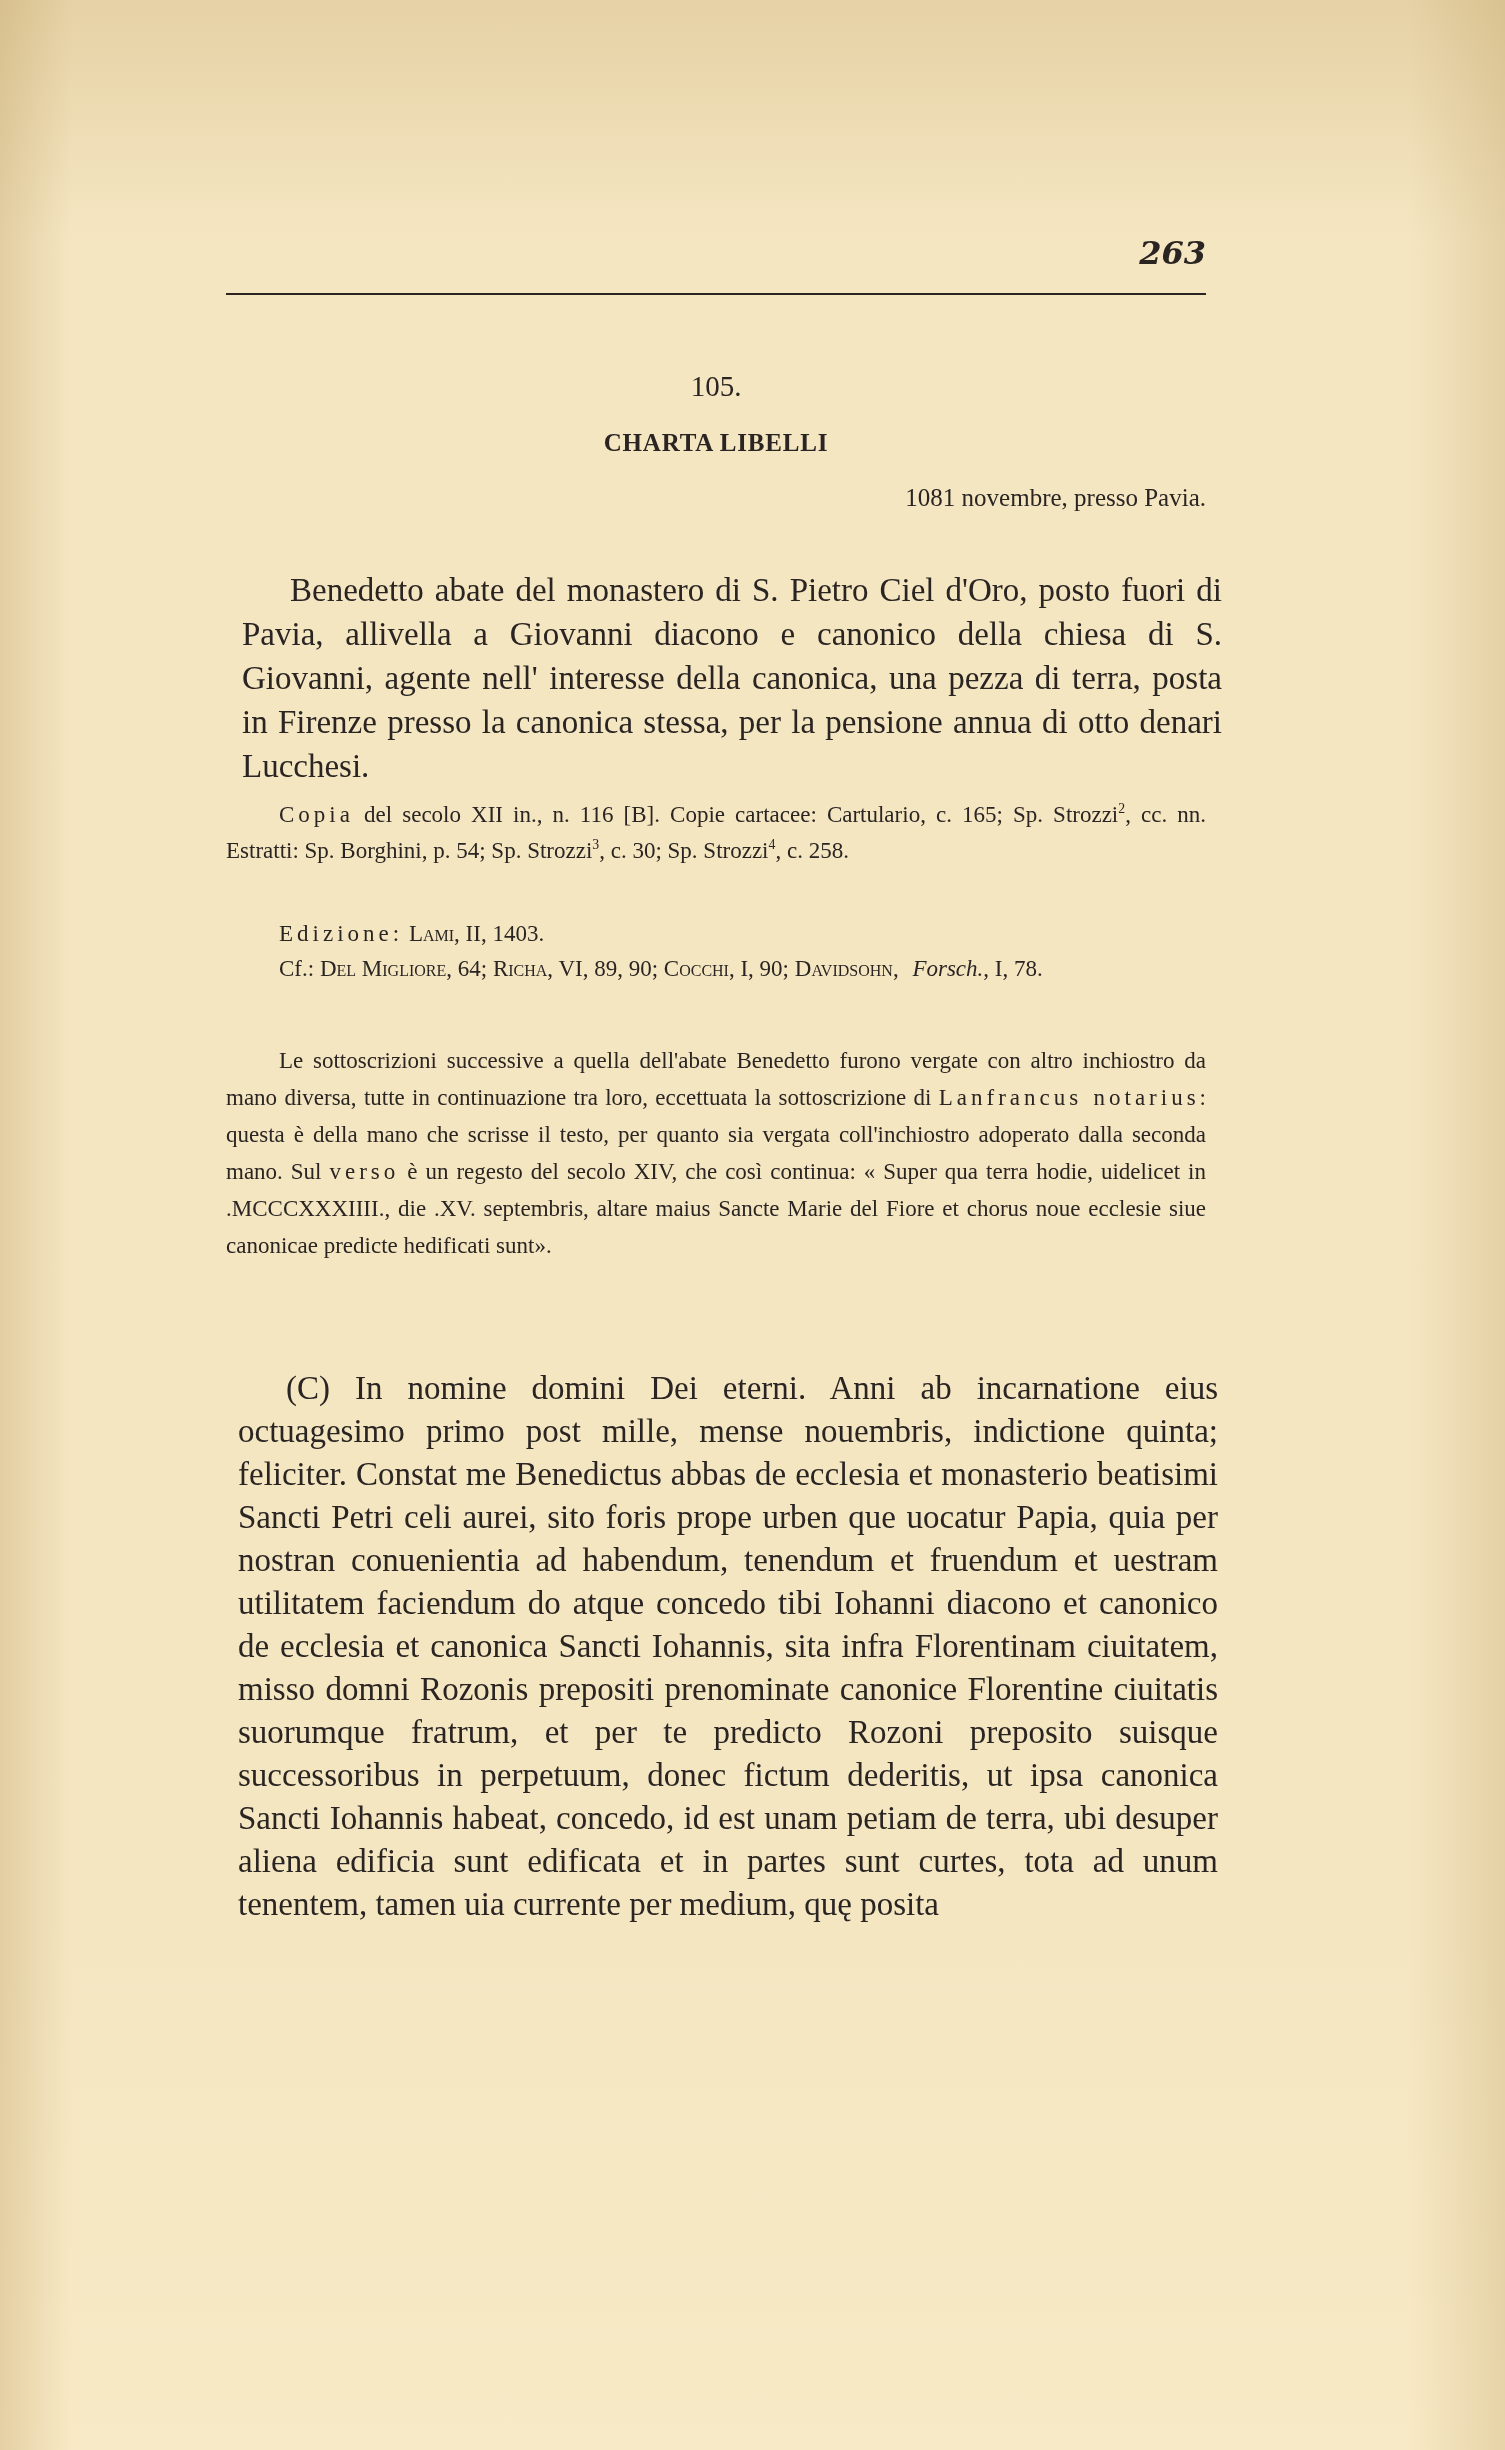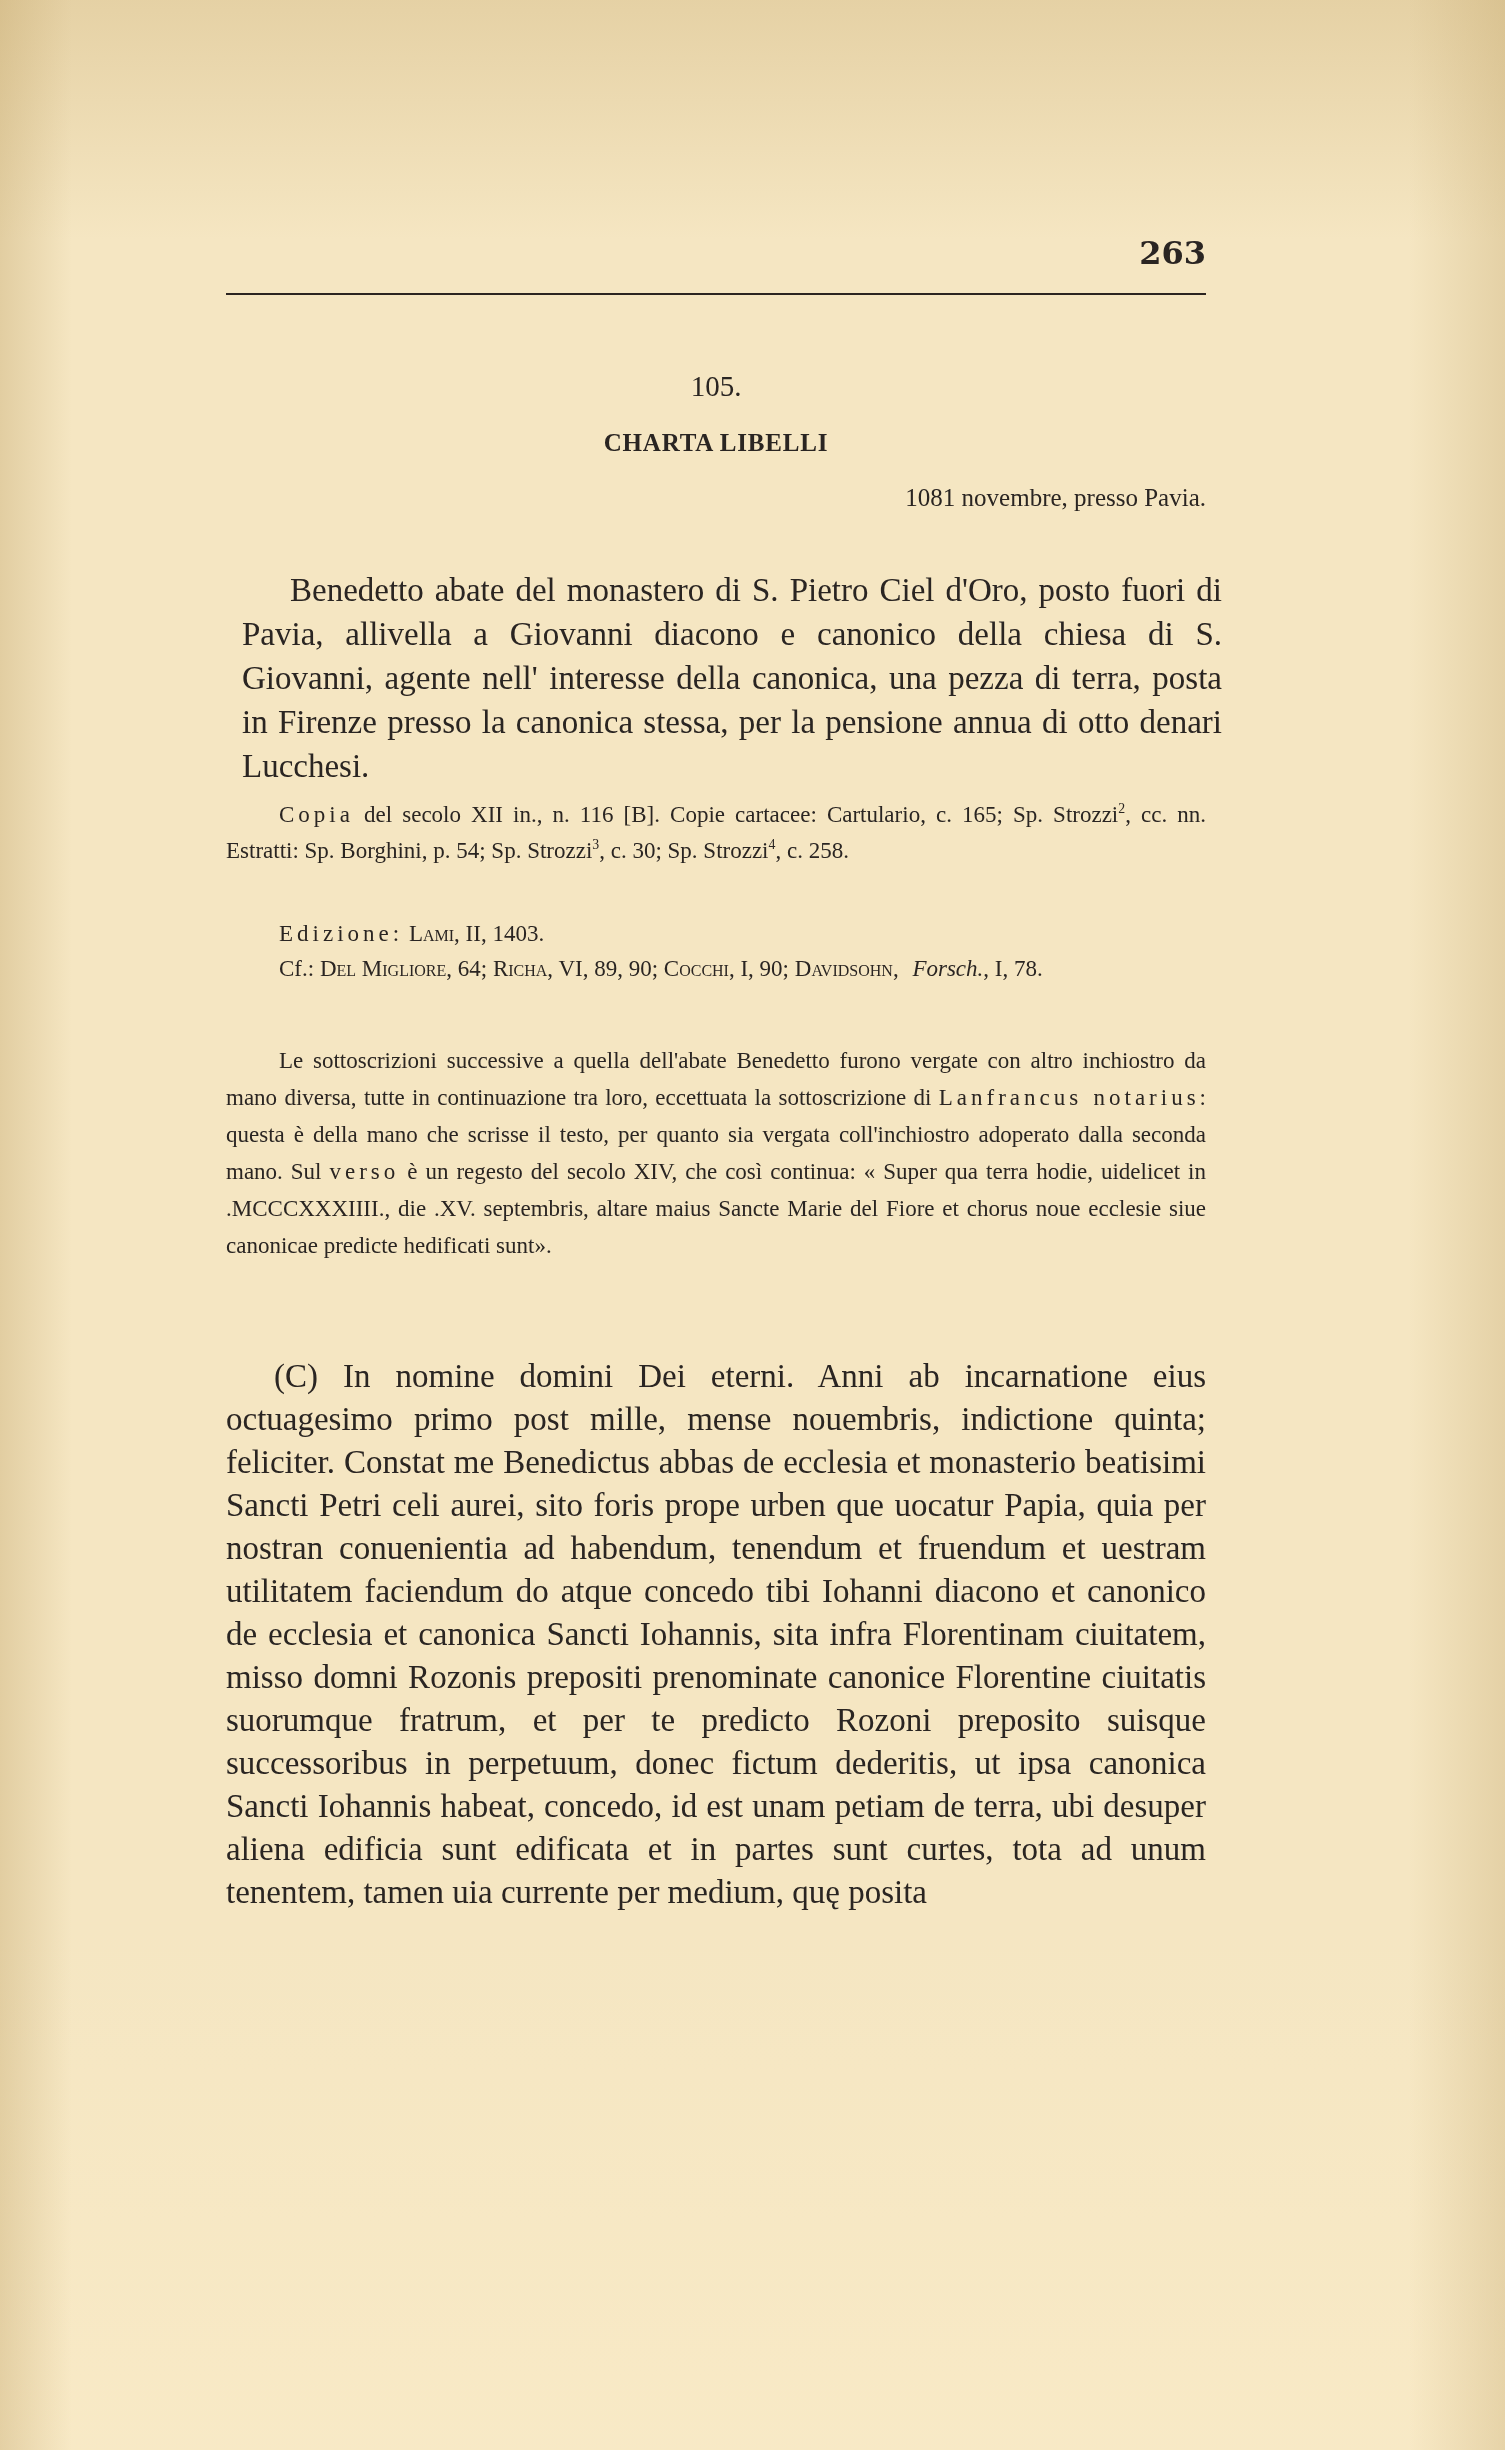--- a/index.html
+++ b/index.html
@@ -40,20 +40,21 @@
       letter-spacing: 7.2px;
       top: 0;
     }
     .page-number {
       position: absolute;
       right: 0;
       top: 0;
       font-size: 32px;
       font-weight: bold;
       font-family: "DejaVu Serif", serif;
+      font-style: italic;
     }
     .head-rule {
       position: absolute;
       top: 293px;
       left: 0;
       width: 980px;
       height: 0;
       border-top: 2.4px solid #2b2420;
     }
     .doc-number {
@@ -127,21 +128,21 @@
     }
     .main-text {
       position: absolute;
       top: 1355px;
       left: 0;
       width: 980px;
       font-size: 33px;
       line-height: 43px;
       text-align: justify;
       text-indent: 48px;
-      margin: 0;
+      margin: 12px;
     }
   </style>
 </head>
 <body>
 
 <div class="page">
 
   <div class="running-head">
     <div class="page-number">263</div>
   </div>

